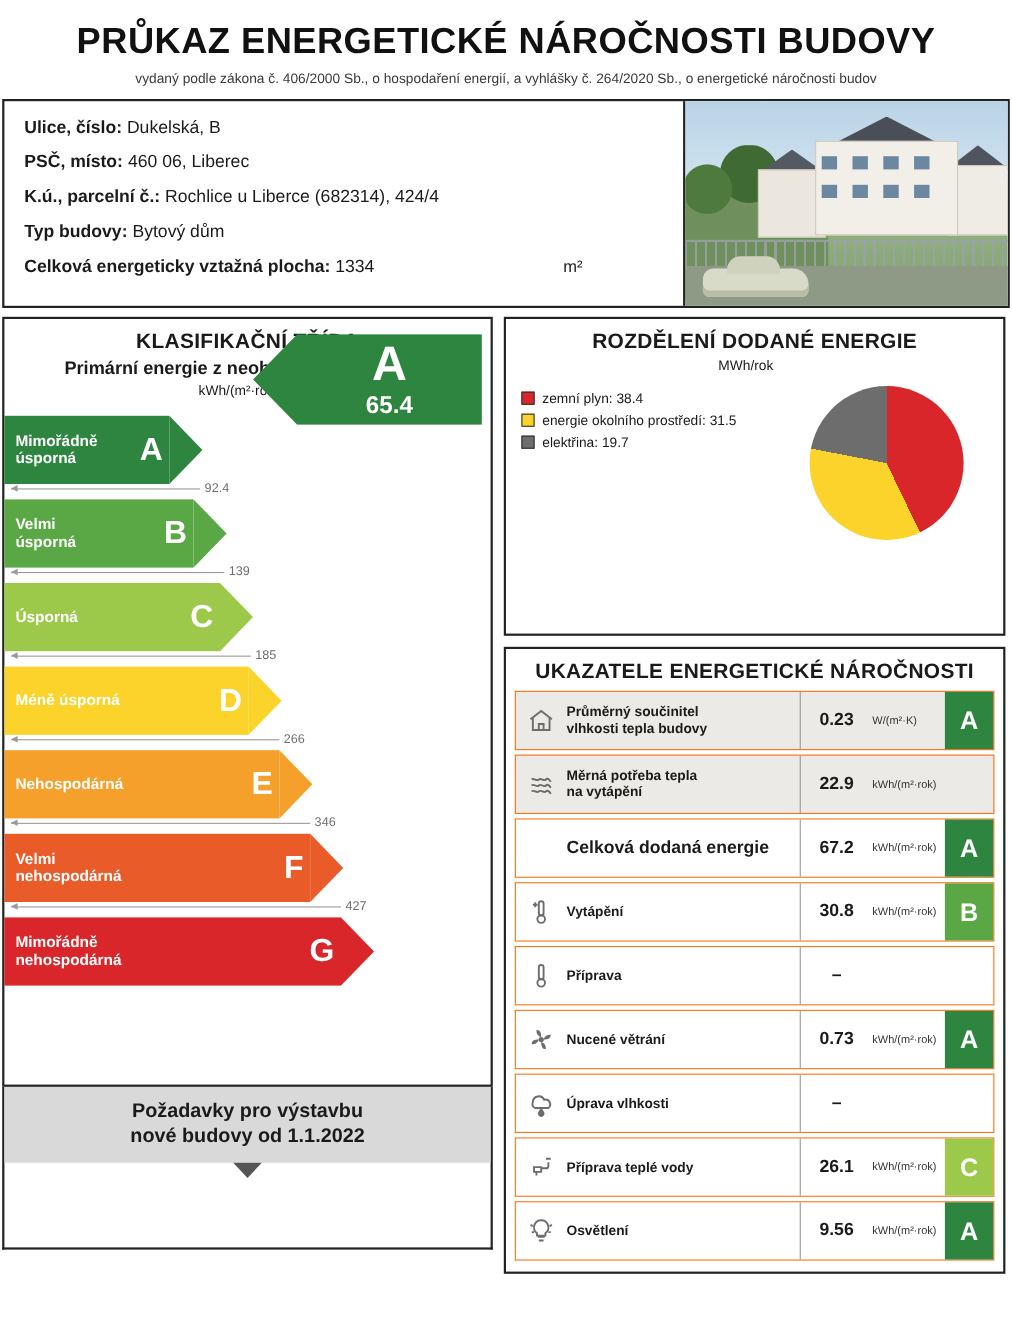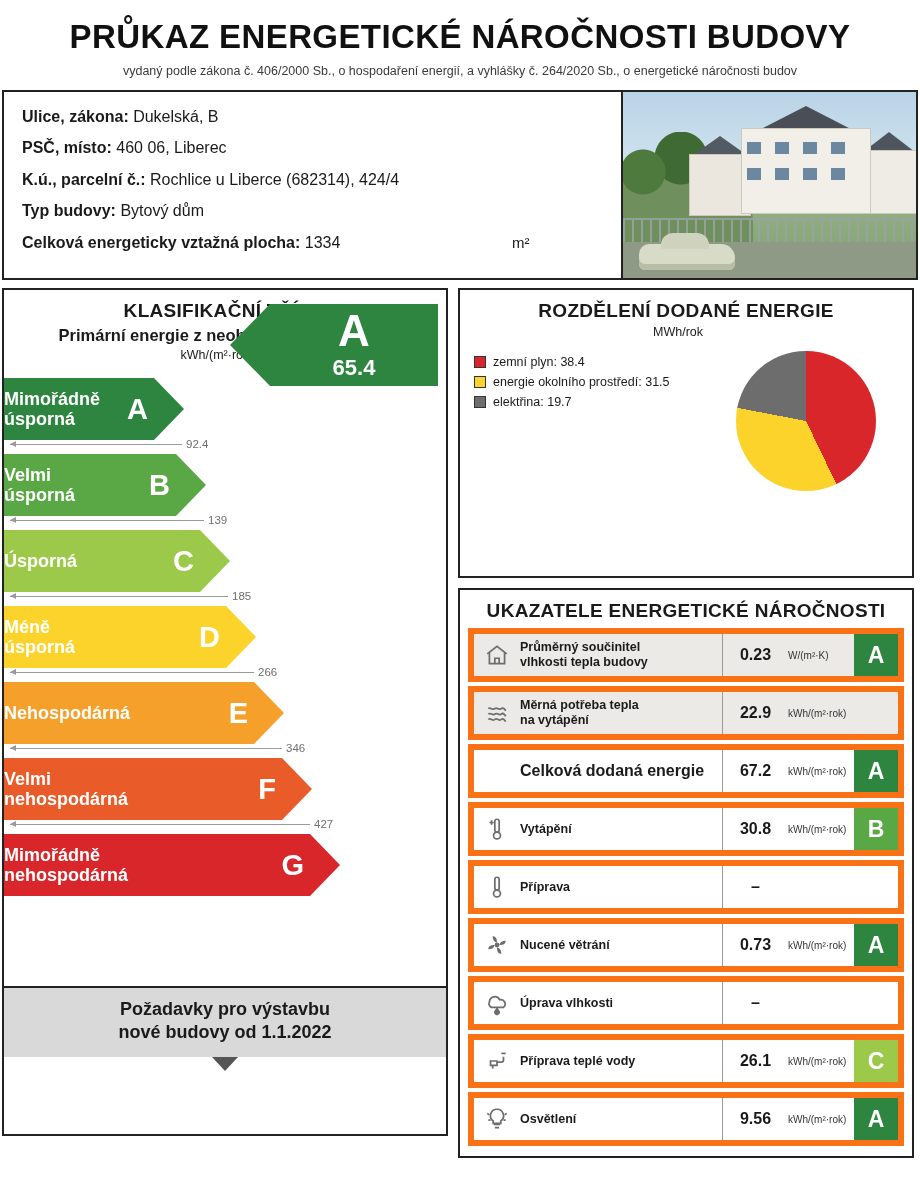--- a/index.html
+++ b/index.html
@@ -188,23 +188,24 @@
     align-items: center;
     color: #fff;
   }
   .bar .arrow {
     position: absolute; right: -30px; top: 0;
     width: 0; height: 0;
     border-top: 31px solid transparent;
     border-bottom: 31px solid transparent;
   }
   .bar .cat-text {
-    font-size: 18px;
+    font-size: 14px;
     font-weight: bold;
     line-height: 1.12;
+    padding-left: 10px;
     max-width: 120px;
   }
   .bar .cat-letter {
     position: absolute;
     right: 6px;
     font-size: 29px;
     font-weight: bold;
   }
   .threshold {
     position: absolute;
@@ -292,21 +293,21 @@
     margin-left: 12px; margin-top: 2px;
   }
 
   
   .ind-panel { flex: 1 1 auto; display: flex; flex-direction: column; }
   .ind-list { padding: 6px 8px 6px 8px; }
   .ind-row {
     display: flex; align-items: stretch;
     height: 54px;
     margin-bottom: 4px;
-    border: 6px solid #f97316;
+    border: 1px solid #f97316;
     background: #fff;
   }
   .ind-row.shaded { background: #eceae6; }
   .ind-row.bold-row .ind-name { font-size: 16px; font-weight: bold; }
   .ind-icon {
     width: 46px;
     display: flex; align-items: center; justify-content: center;
     color: #6d6d6d;
   }
   .ind-name {
@@ -336,21 +337,21 @@
 </style>
 </head>
 <body>
 
 <div class="doc-title">PRŮKAZ ENERGETICKÉ NÁROČNOSTI BUDOVY</div>
 <div class="doc-subtitle">vydaný podle zákona č. 406/2000 Sb., o hospodaření energií, a vyhlášky č. 264/2020 Sb., o energetické náročnosti budov</div>
 
 <div class="ident-wrap">
   <div class="ident-left">
     <div class="ident-row">
-      <span class="ident-label">Ulice, zákona:</span>
+      <span class="ident-label">Ulice, číslo:</span>
       <span class="ident-value">Dukelská, B</span>
     </div>
     <div class="ident-row">
       <span class="ident-label">PSČ, místo:</span>
       <span class="ident-value">460 06, Liberec</span>
     </div>
     <div class="ident-row">
       <span class="ident-label">K.ú., parcelní č.:</span>
       <span class="ident-value">Rochlice u Liberce (682314), 424/4</span>
     </div>

